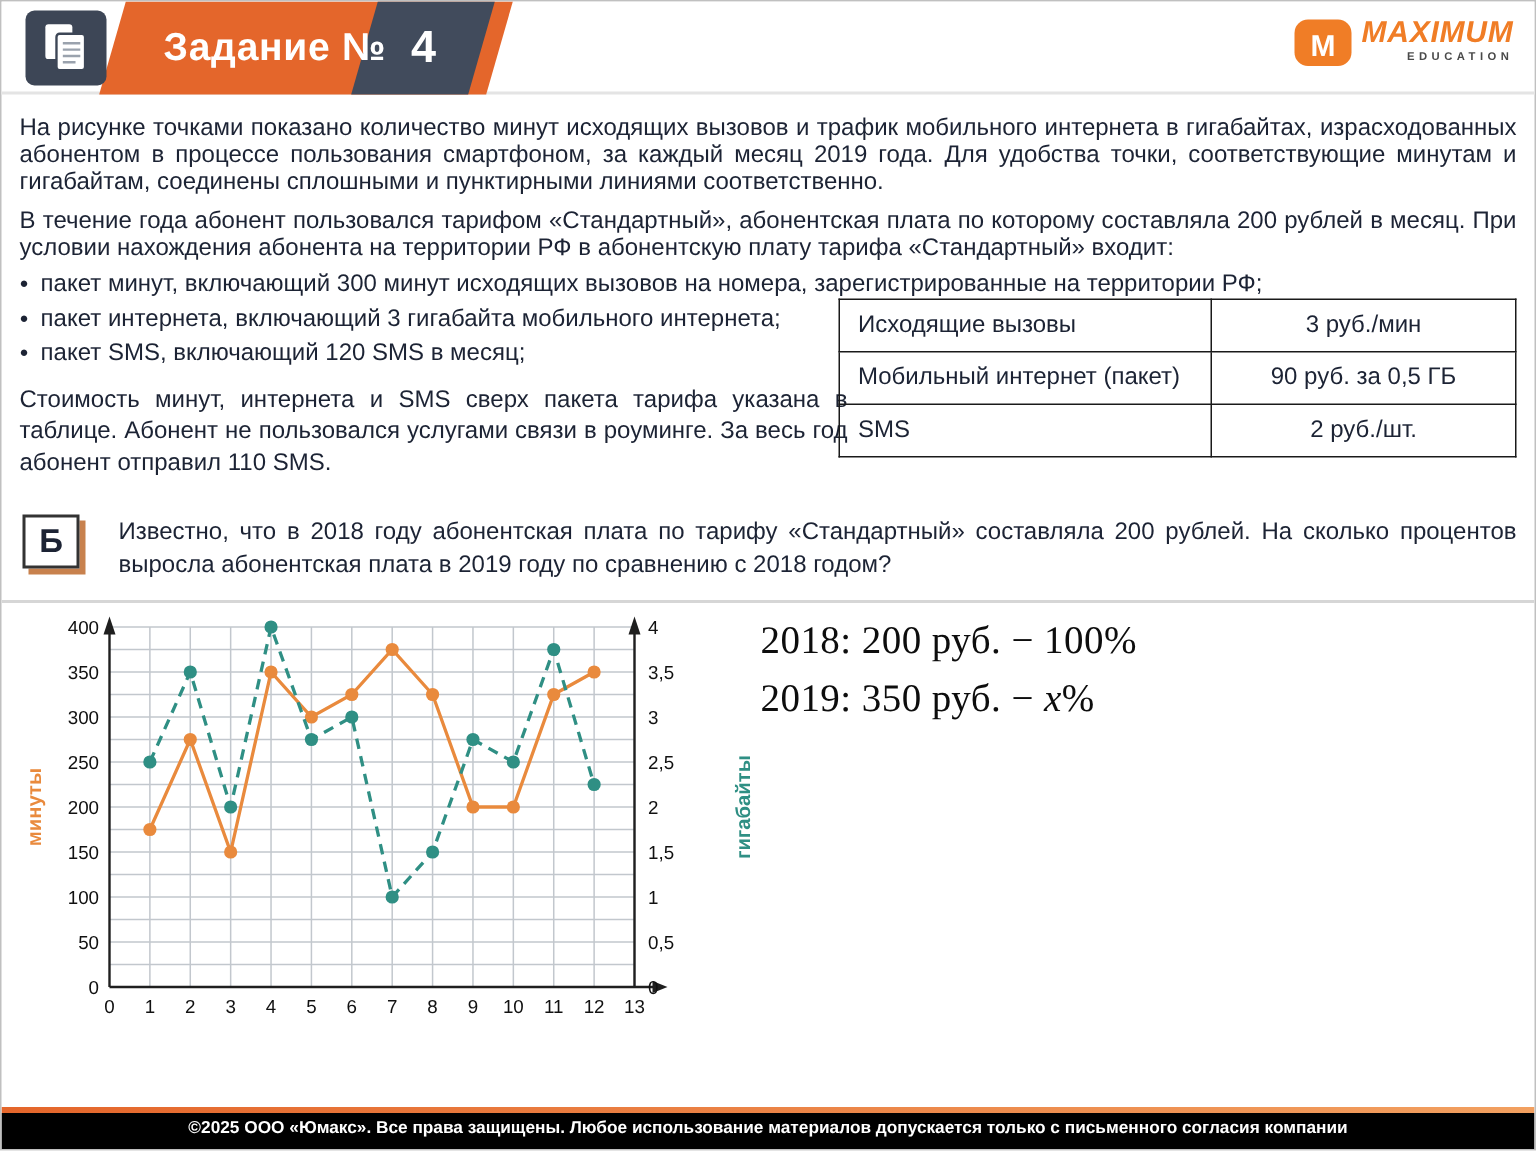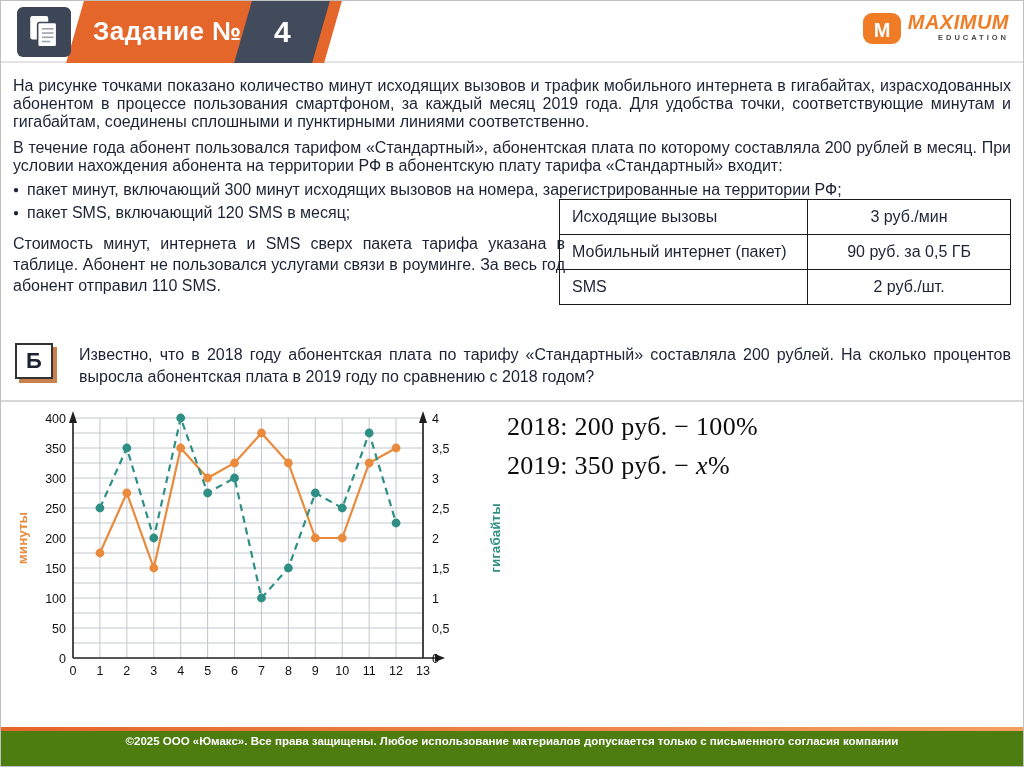--- a/index.html
+++ b/index.html
@@ -22,21 +22,21 @@
     position: absolute; left: 74px; top: 0; width: 258px; height: 62px;
     background: #e4662b; transform: skewX(-16deg); z-index: 1;
   }
   .hdr-num {
     position: absolute; left: 242px; top: 0; width: 78px; height: 62px;
     background: #414b5c; transform: skewX(-16deg); z-index: 2;
     display: flex; align-items: center; justify-content: center;
   }
   .hdr-num .unskew { transform: skewX(16deg); color: #fff; font-size: 30px; font-weight: bold; }
   .hdr-title {
-    position: absolute; left: 92px; top: 0; height: 62px; line-height: 60px;
+    position: absolute; left: 108px; top: 0; height: 62px; line-height: 60px;
     color: #fff; font-size: 26px; font-weight: bold; z-index: 2; letter-spacing: 0.5px;
   }
   .hdr-icon {
     position: absolute; left: 16px; top: 6px; width: 54px; height: 50px;
     background: #3d4656; border-radius: 6px; z-index: 3;
     display: flex; align-items: center; justify-content: center;
   }
   .logo { position: absolute; right: 14px; top: 10px; display: flex; align-items: flex-start; gap: 6px; z-index: 2; }
   .logo-text { display: flex; flex-direction: column; align-items: flex-end; }
   .logo-brand { color: #f07d26; font-size: 20px; font-weight: bold; font-style: italic; letter-spacing: 0.5px; line-height: 22px; }
@@ -80,21 +80,21 @@
   .chart .tick { font: 12.5px "Liberation Sans", sans-serif; fill: #111; }
   .chart .alab { font: bold 13.5px "Liberation Sans", sans-serif; }
   .math { margin-top: 6px; font-family: "Liberation Serif", serif; font-size: 26px; color: #0d0d0d; }
   .math-line { margin-bottom: 9px; letter-spacing: 0.3px; }
   .math-line .var { font-style: italic; }
 
   
   .foot { position: absolute; bottom: 0; left: 0; width: 100%; }
   .foot-strip { height: 4px; background: linear-gradient(90deg, #e4662b, #f2a060); }
   .foot-bar {
-    height: 35px; line-height: 20px; background: #4d7c0f; color: #fff;
+    height: 24px; line-height: 20px; background: #000000; color: #fff;
     font-size: 11.5px; font-weight: bold; text-align: center;
   }
 </style>
 </head>
 <body>
 
 <div class="slide">
 
   <header class="hdr">
     <div class="hdr-band"></div>
@@ -127,20 +127,21 @@
   </header>
 
   <main class="content">
 
     <p class="para">На рисунке точками показано количество минут исходящих вызовов и трафик мобильного интернета в гигабайтах, израсходованных абонентом в процессе пользования смартфоном, за каждый месяц 2019 года. Для удобства точки, соответствующие минутам и гигабайтам, соединены сплошными и пунктирными линиями соответственно.</p>
     <p class="para p2">В течение года абонент пользовался тарифом «Стандартный», абонентская плата по которому составляла 200 рублей в месяц. При условии нахождения абонента на территории РФ в абонентскую плату тарифа «Стандартный» входит:</p>
 
     <div class="mid">
       <ul class="bullets">
         <li>пакет минут, включающий 300 минут исходящих вызовов на номера, зарегистрированные на территории РФ;</li>
+        <li>пакет интернета, включающий 3 гигабайта мобильного интернета;</li>
         <li>пакет SMS, включающий 120 SMS в месяц;</li>
       </ul>
       <p class="p3">Стоимость минут, интернета и SMS сверх пакета тарифа указана в таблице. Абонент не пользовался услугами связи в роуминге. За весь год абонент отправил 110 SMS.</p>
 
       <div class="table-wrap">
         <table class="tariff-table">
           <tbody>
             <tr>
               <td class="t-label">Исходящие вызовы</td>
               <td class="t-value">3 руб./мин</td>

